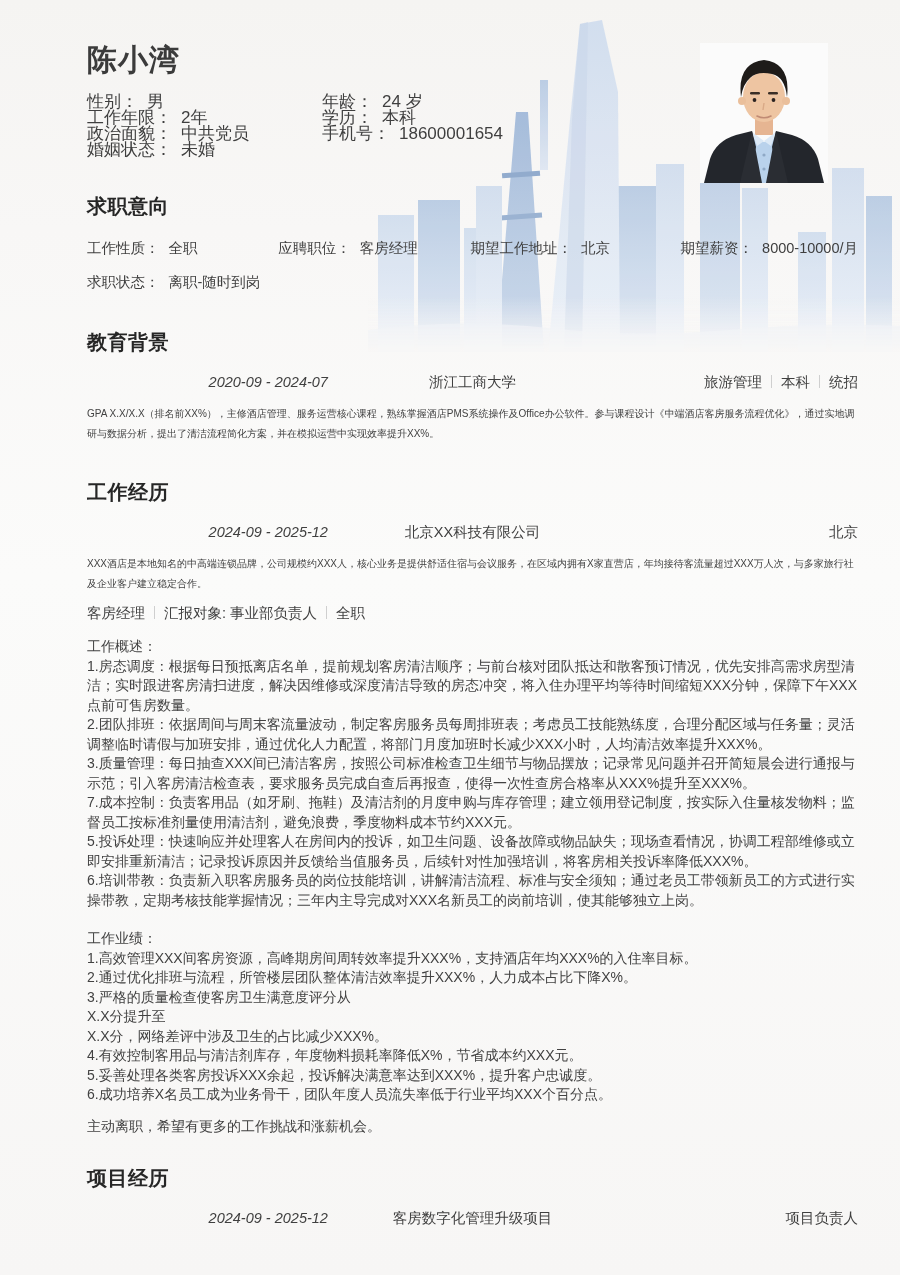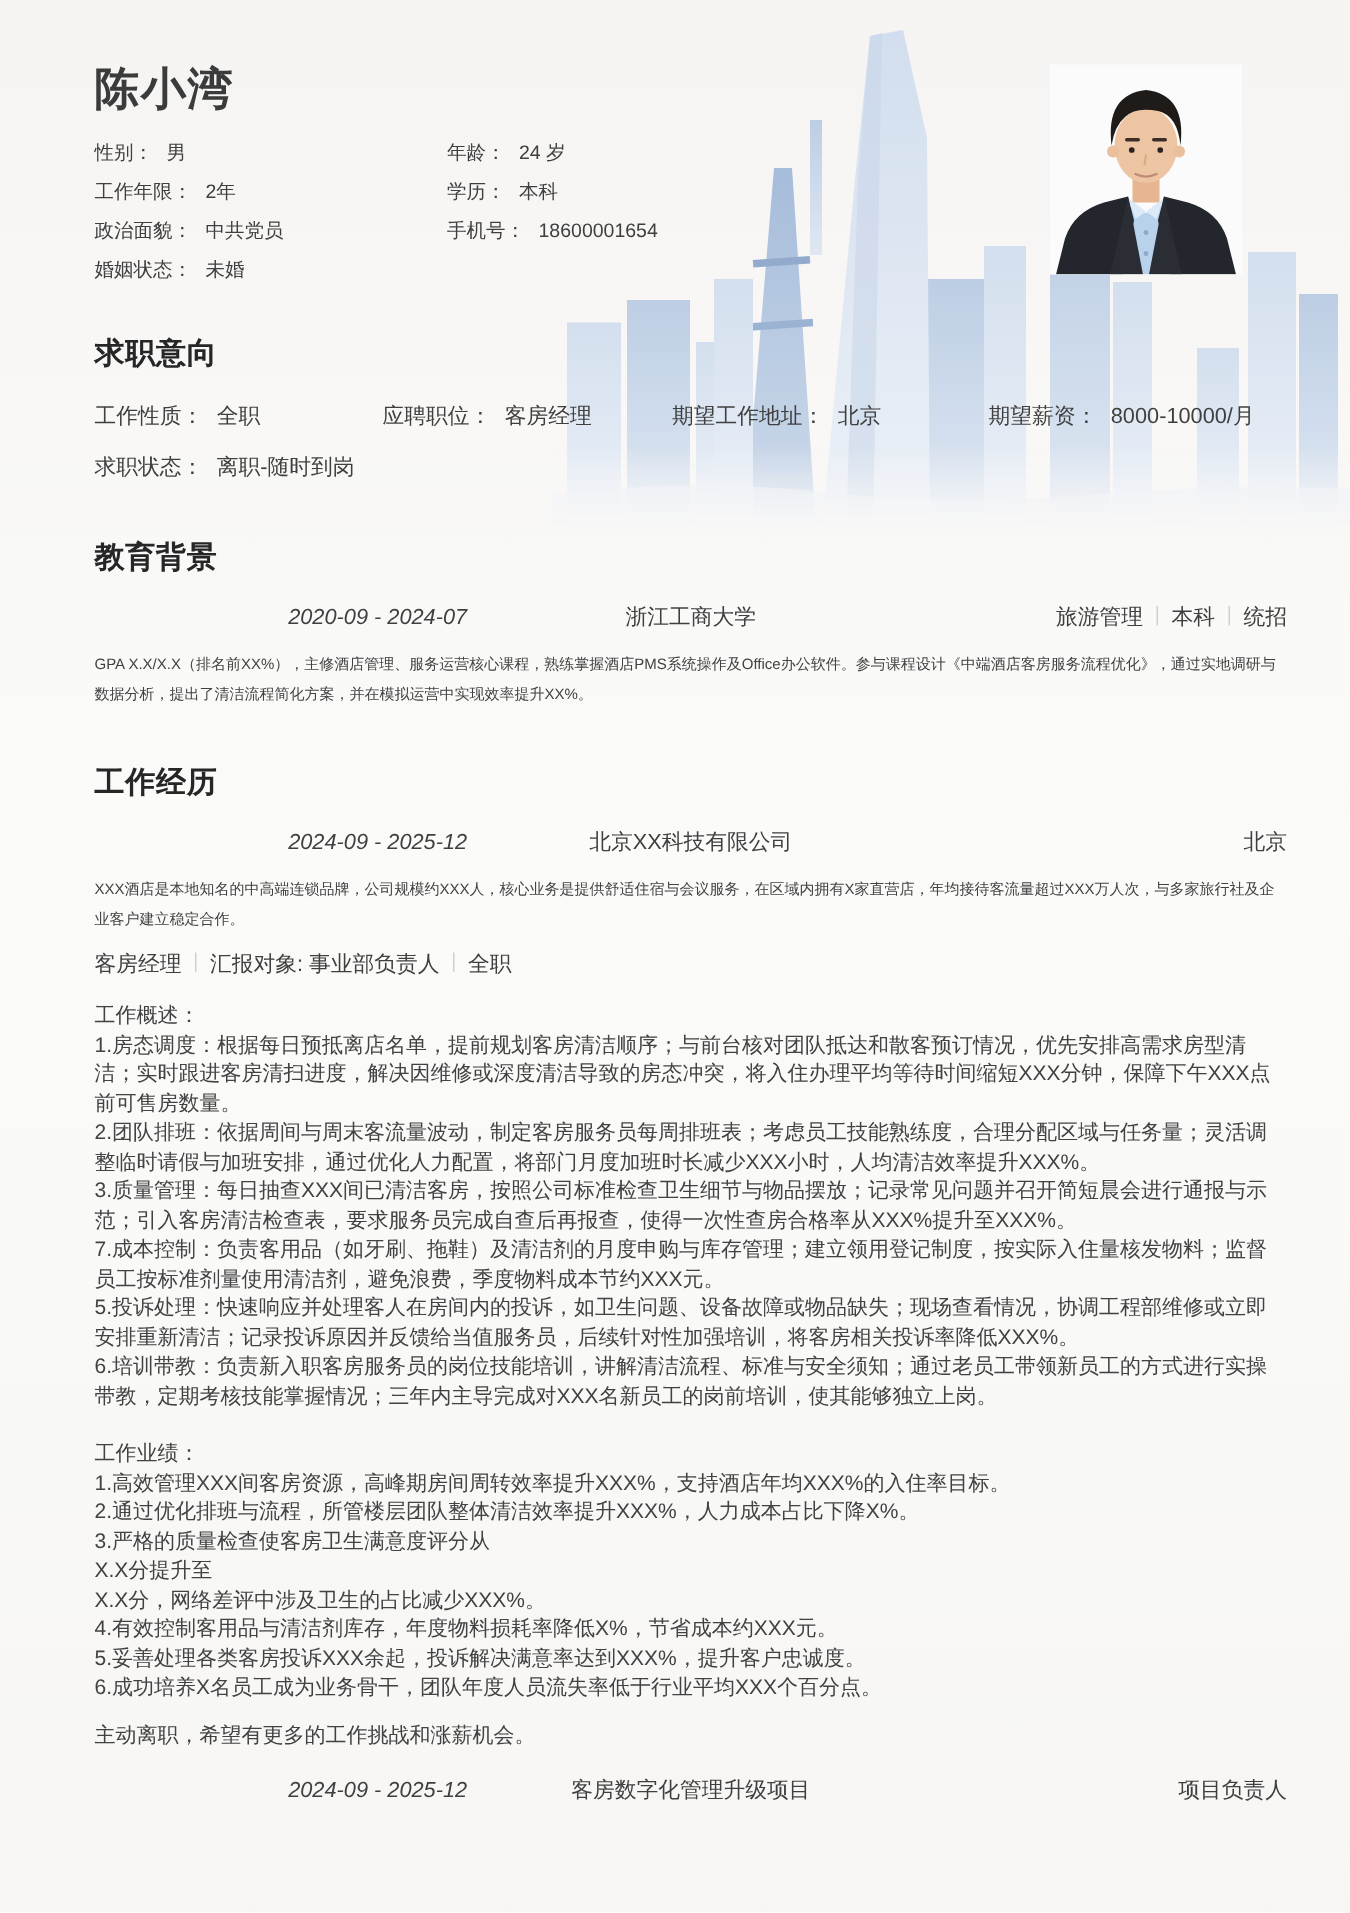--- a/index.html
+++ b/index.html
@@ -8,25 +8,25 @@
   .page {
     position:relative; width:900px; height:1275px; overflow:hidden;
     background:linear-gradient(180deg,#f5f4f2 0%,#f8f7f6 18%,#fbfbfa 45%,#f7f6f5 100%);
     color:#3f3f3f;
   }
   .skyline { position:absolute; left:368px; top:0; width:532px; height:352px; z-index:1; pointer-events:none; }
   .photo {
     position:absolute; top:43px; right:72px; width:128px; height:140px; z-index:3;
     background:#fcfcfc; overflow:hidden;
   }
-  .content { position:relative; z-index:2; padding:42px 42px 0 63px; }
+  .content { position:relative; z-index:2; padding:42px 42px 0 63px;margin-left:24px; }
 
   .name { font-size:30px; line-height:36px; font-weight:700; color:#3b3b3b; letter-spacing:1px; margin-bottom:16px; }
 
-  .info-grid { display:grid; grid-template-columns:235px 1fr; row-gap:10px; font-size:13px; line-height:16px; }
+  .info-grid { display:grid; grid-template-columns:235px 1fr; font-size:17px; line-height:16px; }
   .kv { white-space:nowrap; }
   .kv .lbl { color:#3f3f3f; }
   .kv .val { color:#3f3f3f; margin-left:9px; }
 
   .section-title { font-size:20px; line-height:24px; font-weight:700; color:#262626; letter-spacing:0.5px; }
   .mt-intent { margin-top:36px; }
   .mt-edu { margin-top:40px; }
   .mt-work { margin-top:36px; }
   .mt-proj { margin-top:30px; }
 
@@ -187,20 +187,21 @@
       <p class="pre">3.严格的质量检查使客房卫生满意度评分从
 X.X分提升至
 X.X分，网络差评中涉及卫生的占比减少XXX%。</p>
       <p>4.有效控制客用品与清洁剂库存，年度物料损耗率降低X%，节省成本约XXX元。</p>
       <p>5.妥善处理各类客房投诉XXX余起，投诉解决满意率达到XXX%，提升客户忠诚度。</p>
       <p>6.成功培养X名员工成为业务骨干，团队年度人员流失率低于行业平均XXX个百分点。</p>
     </div>
 
     <p class="leave-line">主动离职，希望有更多的工作挑战和涨薪机会。</p>
 
+    <div class="section-title mt-proj">项目经历</div>
     <div class="triple-row">
       <span class="left">2024-09 - 2025-12</span>
       <span class="mid">客房数字化管理升级项目</span>
       <span class="right">项目负责人</span>
     </div>
 
   </div>
 </div>
 
 </body></html>

